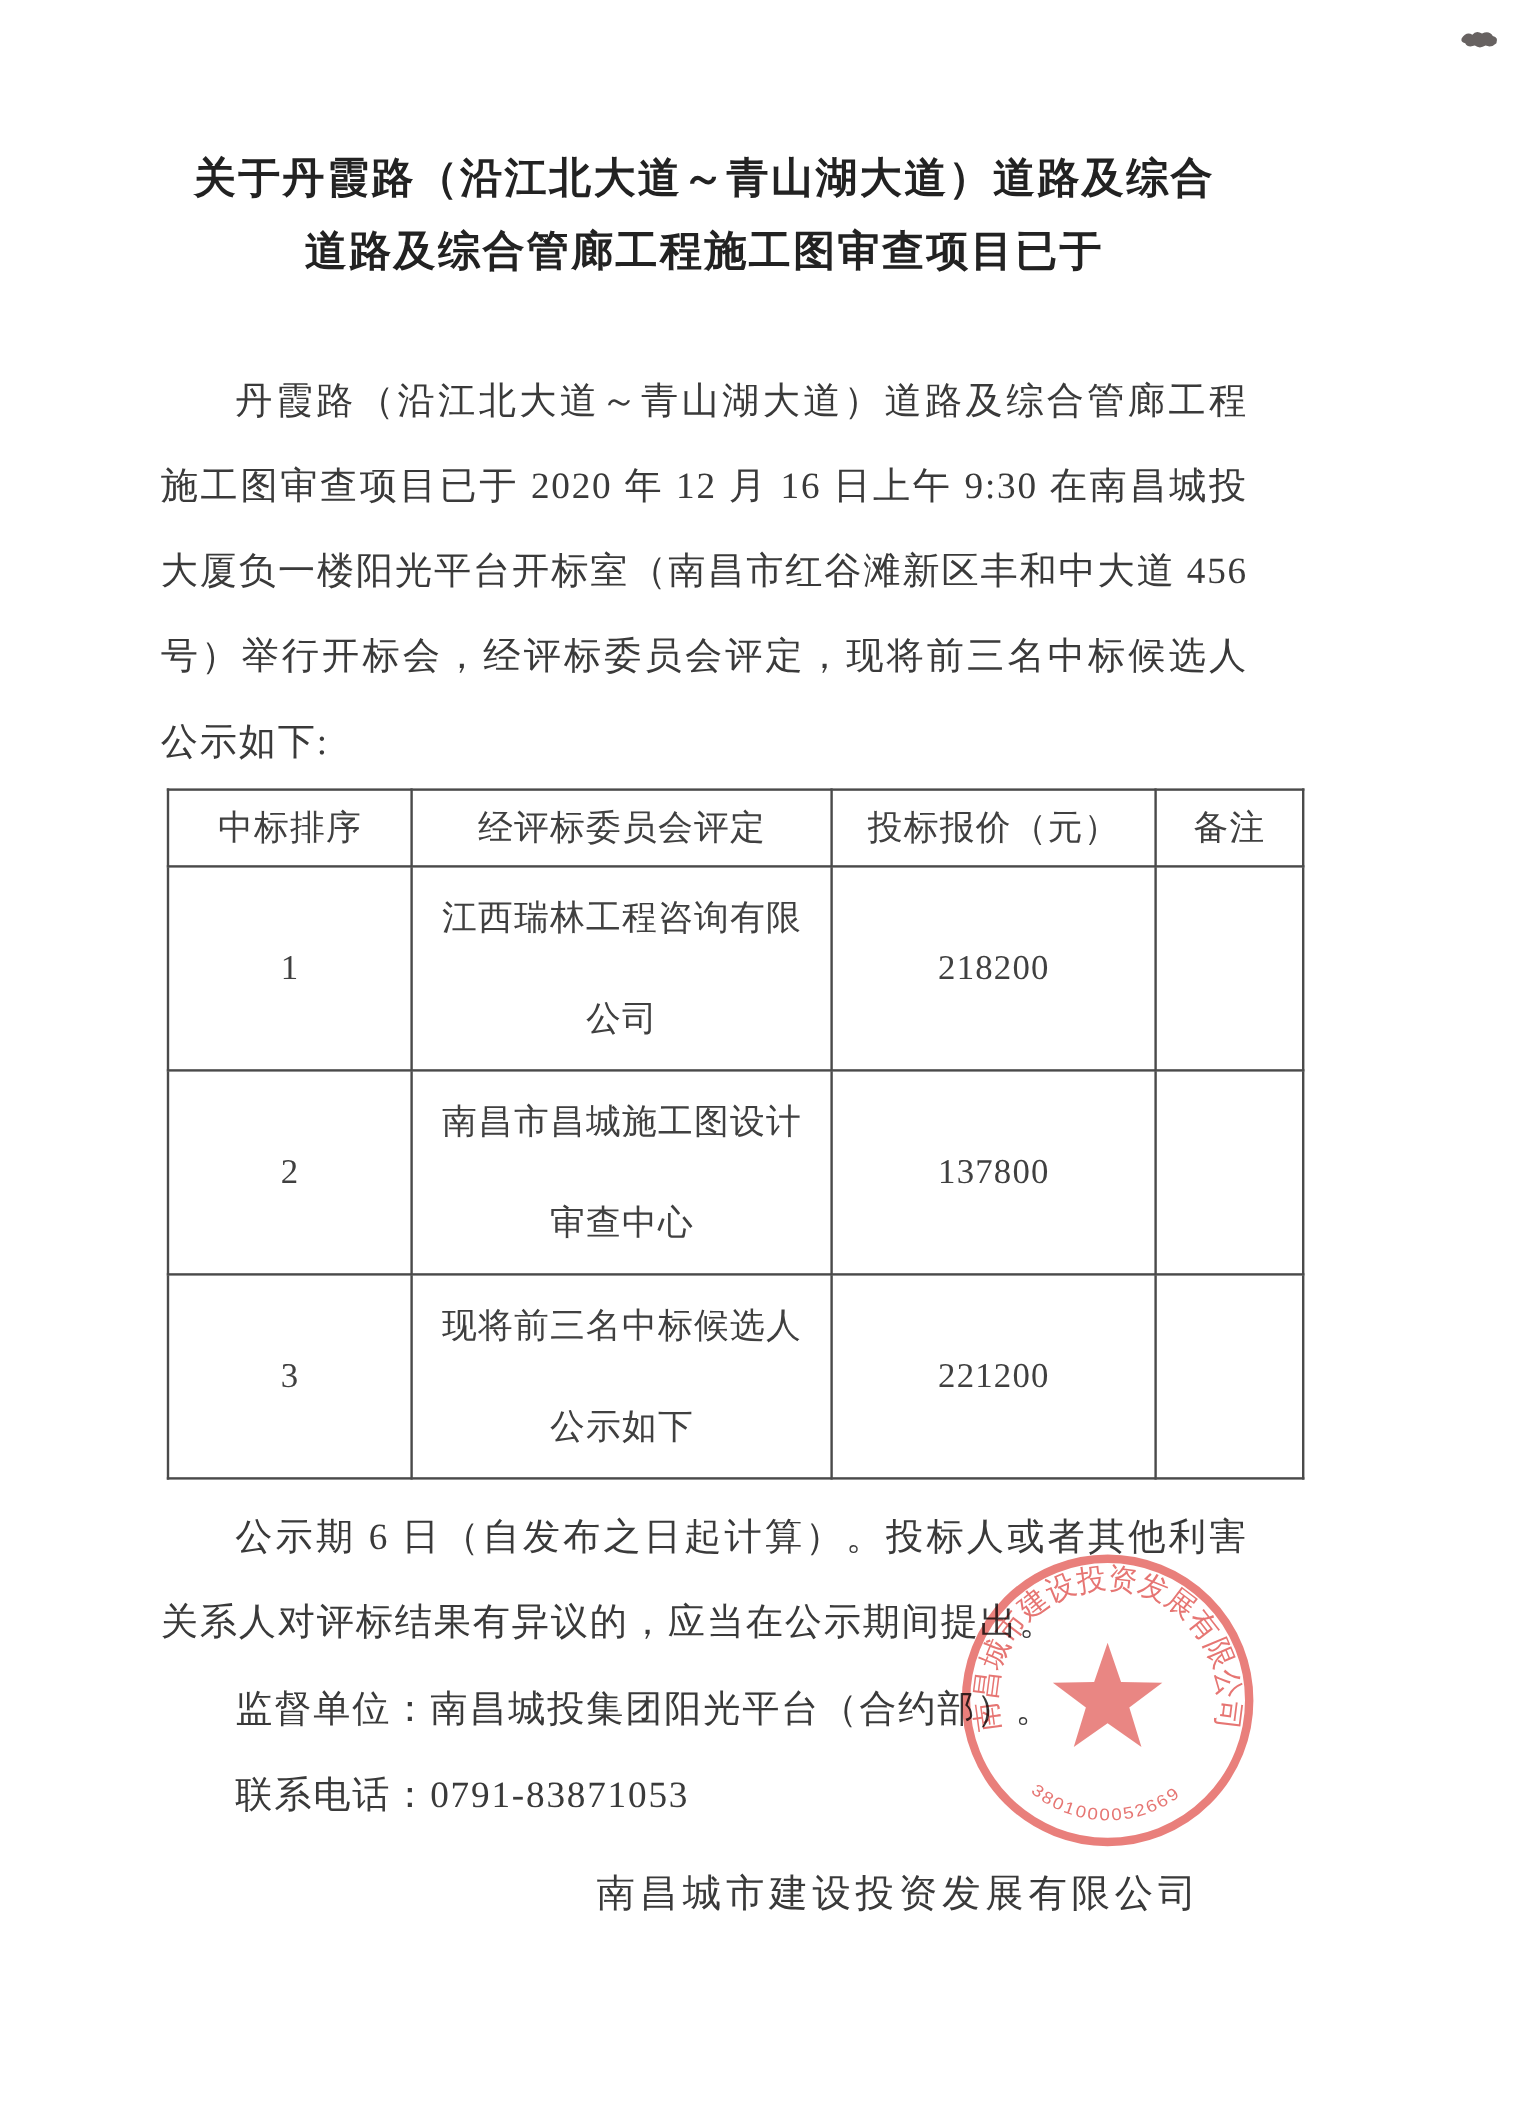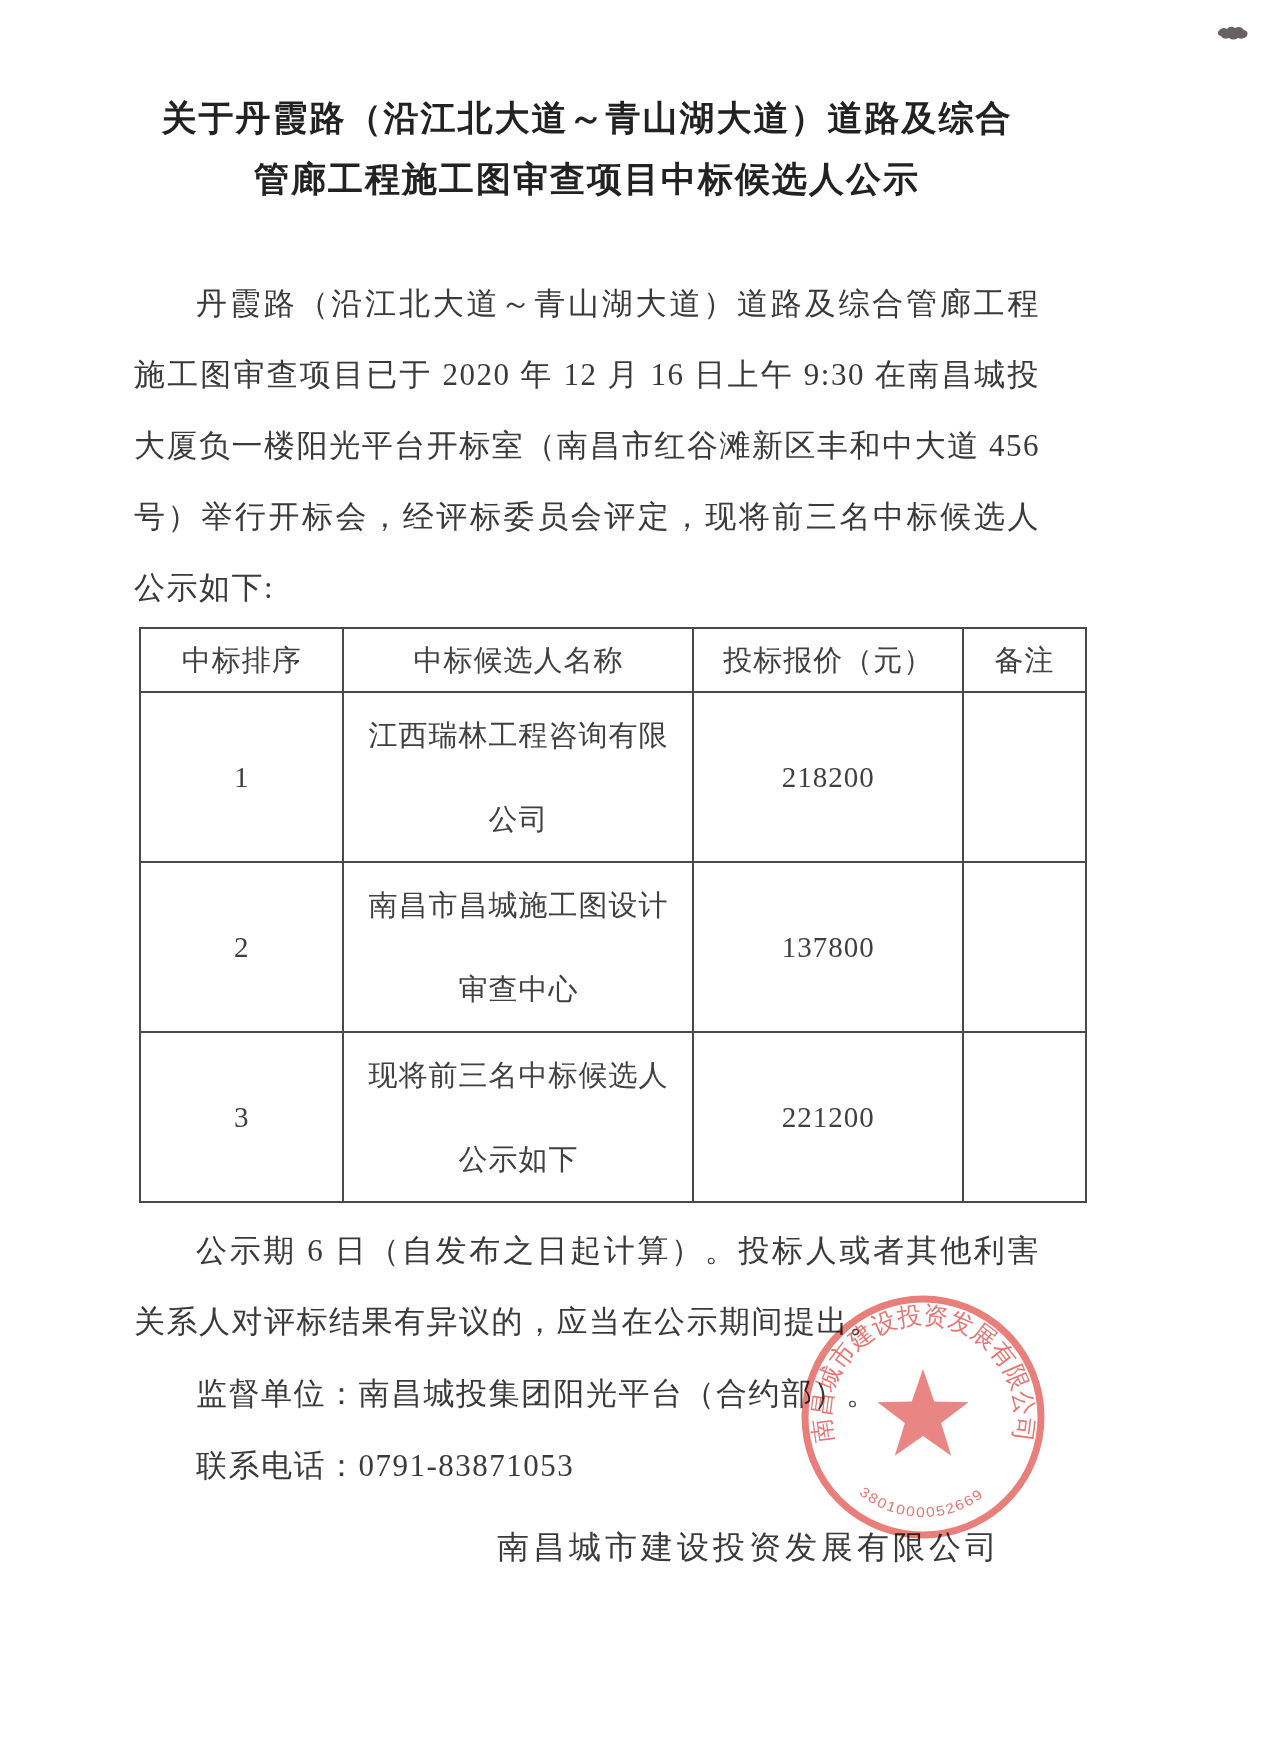--- a/index.html
+++ b/index.html
@@ -9,21 +9,21 @@
     position: relative;
     overflow: hidden;
     font-family: "Liberation Serif", serif;
   }
   .page {
     position: relative;
     width: 1274px; height: 1753px;
     color: #343434;
   }
   .content {
-    padding: 88px 233px 0 133px; 
+    padding: 118px 233px 0 133px; 
   }
   .doc-title {
     margin: 0 0 58px 0;
     text-align: center;
     font-size: 35px;
     font-weight: bold;
     color: #222222;
     line-height: 61px;
     letter-spacing: 2px;
   }
@@ -82,35 +82,35 @@
     left: 1216px; top: 22px;
     width: 34px; height: 22px;
   }
 </style>
 </head>
 <body>
 
 <div class="page">
   <div class="content">
 
-    <h1 class="doc-title"><span>关于丹霞路（沿江北大道～青山湖大道）道路及综合</span><br><span>管廊工程施工图审查项目中标候选人公示</span></h1>
+    <h1 class="doc-title"><span>关于丹霞路（沿江北大道～青山湖大道）道路及综合</span><br><span>道路及综合管廊工程施工图审查项目已于</span></h1>
 
     <p class="body-text indent">丹霞路（沿江北大道～青山湖大道）道路及综合管廊工程施工图审查项目已于 2020 年 12 月 16 日上午 9:30 在南昌城投大厦负一楼阳光平台开标室（南昌市红谷滩新区丰和中大道 456 号）举行开标会，经评标委员会评定，现将前三名中标候选人公示如下:</p>
 
     <table class="bid-table">
       <colgroup>
         <col class="c-rank">
           <col class="c-name">
           <col class="c-price">
           <col class="c-note">
       </colgroup>
       <thead>
         <tr>
           <th>中标排序</th>
-          <th>中标候选人名称</th>
+          <th>经评标委员会评定</th>
           <th>投标报价（元）</th>
           <th>备注</th>
         </tr>
       </thead>
       <tbody>
         <tr>
           <td>1</td>
           <td>江西瑞林工程咨询有限公司</td>
           <td>218200</td>
           <td></td>

